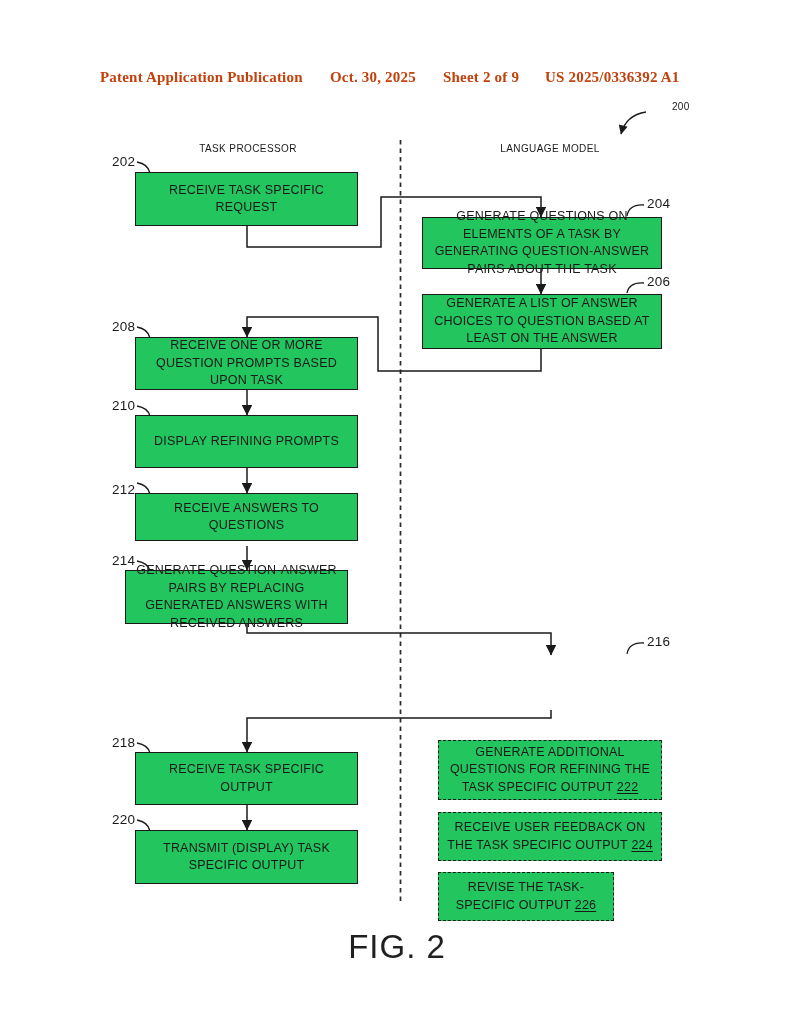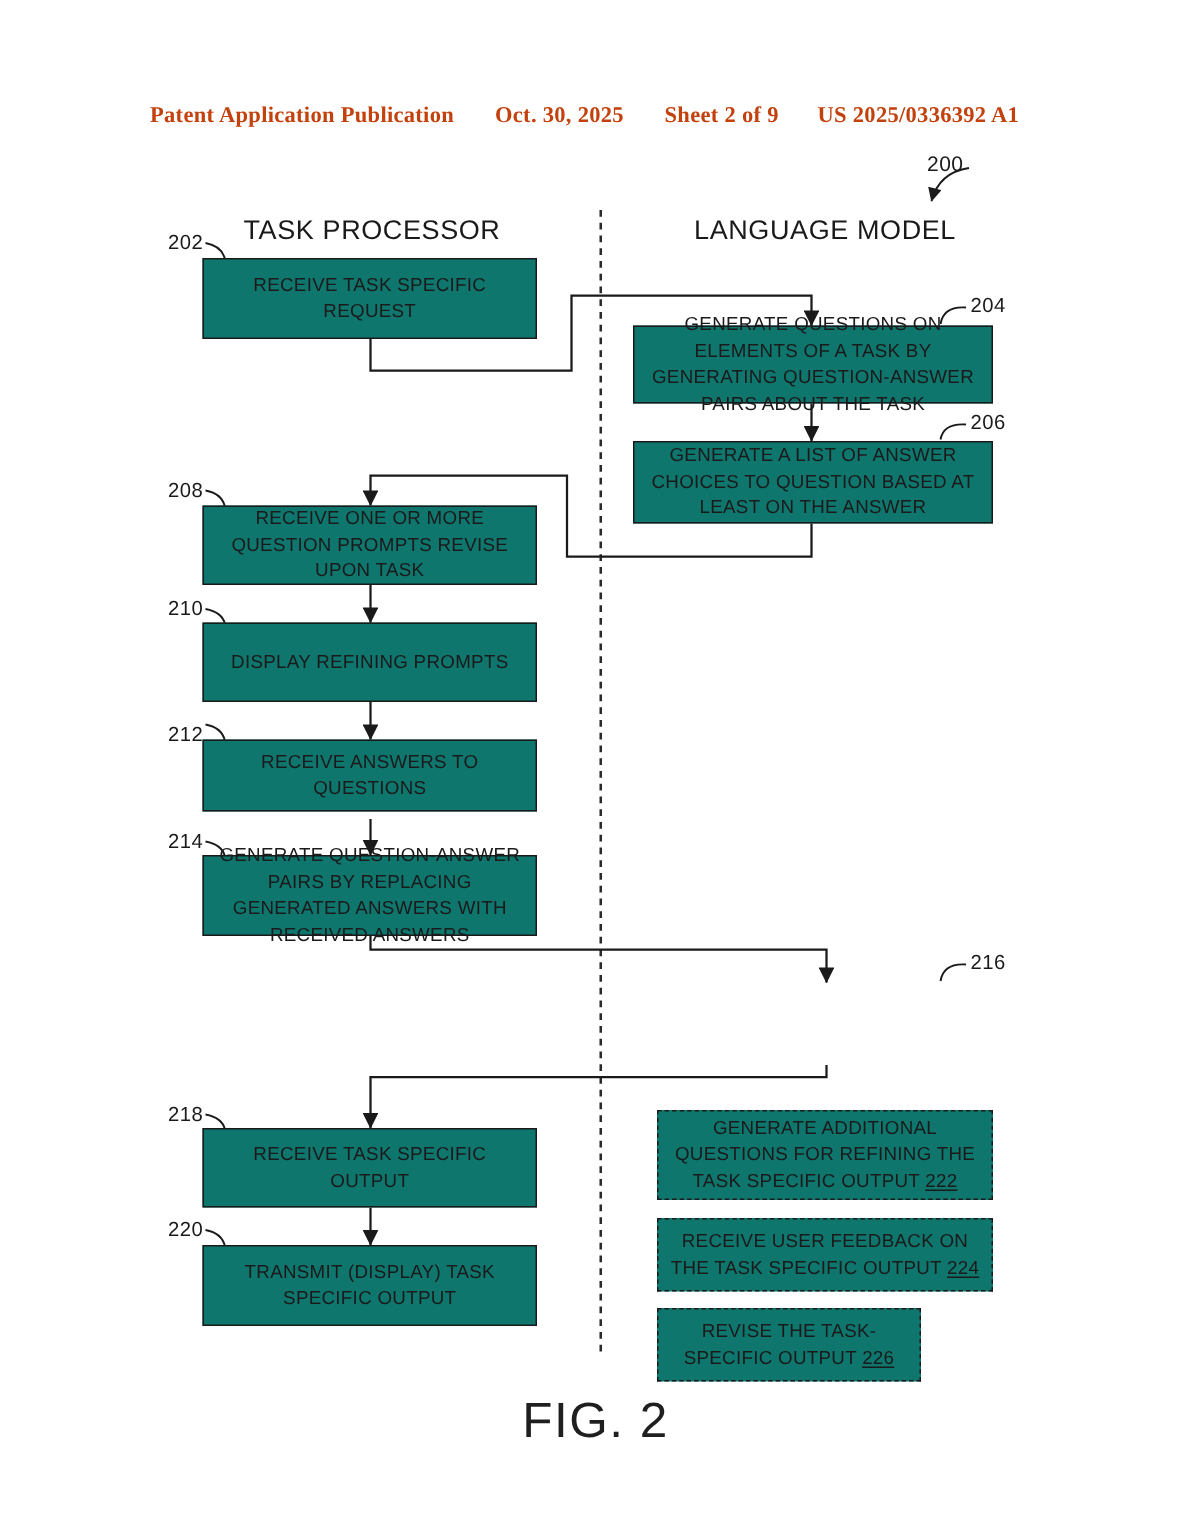--- a/index.html
+++ b/index.html
@@ -16,39 +16,39 @@
     position:absolute;top:69px;
     font-family:"Liberation Serif", serif;
     font-weight:bold;font-size:15px;color:#c2410c;
     white-space:nowrap;letter-spacing:.2px;
   }
   
   svg.wires{position:absolute;left:0;top:0;z-index:1;}
   
   .fbox{
     position:absolute;z-index:2;
-    background:#0f766e;
+    background:#22c55e;
     border:1.5px solid #1a1a1a;
     display:flex;align-items:center;justify-content:center;
     text-align:center;
     font-size:12.5px;line-height:1.4;letter-spacing:.2px;
     padding:3px 7px;box-sizing:border-box;
   }
   .fbox.dashed{border:1.6px dashed #1a1a1a;}
   .iref{text-decoration:underline;text-underline-offset:2px;}
   
   .ref{
     position:absolute;z-index:3;
     font-size:13.5px;letter-spacing:.3px;color:#1a1a1a;
     white-space:nowrap;
   }
   
   .colhdr{
     position:absolute;z-index:2;
-    font-size:18px;letter-spacing:.4px;color:#1a1a1a;
+    font-size:10px;letter-spacing:.4px;color:#1a1a1a;
     text-align:left;white-space:nowrap;transform:translateX(-50%);
   }
   
   .caption{
     position:absolute;left:0;top:928px;width:794px;z-index:2;
     text-align:center;font-size:33px;color:#1f1f1f;letter-spacing:1px;
   }
 </style>
 </head>
 <body>
@@ -99,38 +99,38 @@
       <path d="M137,561 Q148,563 150,571"></path>
       <path d="M137,743 Q148,745 150,753"></path>
       <path d="M137,820 Q148,822 150,831"></path>
 
       <path d="M644,205 Q629,204 627,216"></path>
       <path d="M644,283 Q629,282 627,293"></path>
       <path d="M644,643 Q629,642 627,654"></path>
     </g>
   </svg>
 
-  <span class="ref" style="left:618px;top:101px;font-size:14px">200</span>
+  <span class="ref" style="left:672px;top:101px;font-size:10px">200</span>
 
   <span class="colhdr" style="left:248px;top:143px">TASK PROCESSOR</span>
   <span class="colhdr" style="left:550px;top:143px">LANGUAGE MODEL</span>
 
   <div class="fbox" style="left:135px;top:172px;width:223px;height:54px">
       <span>RECEIVE TASK SPECIFIC REQUEST</span>
     </div>
   <div class="fbox" style="left:135px;top:337px;width:223px;height:53px">
-      <span>RECEIVE ONE OR MORE QUESTION PROMPTS REVISE UPON TASK</span>
+      <span>RECEIVE ONE OR MORE QUESTION PROMPTS BASED UPON TASK</span>
     </div>
   <div class="fbox" style="left:135px;top:415px;width:223px;height:53px">
       <span>DISPLAY REFINING PROMPTS</span>
     </div>
   <div class="fbox" style="left:135px;top:493px;width:223px;height:48px">
       <span>RECEIVE ANSWERS TO QUESTIONS</span>
     </div>
-  <div class="fbox" style="left:135px;top:570px;width:223px;height:54px;padding:2px 3px">
+  <div class="fbox" style="left:125px;top:570px;width:223px;height:54px;padding:2px 3px">
       <span>GENERATE QUESTION-ANSWER PAIRS BY REPLACING GENERATED ANSWERS WITH RECEIVED ANSWERS</span>
     </div>
   <div class="fbox" style="left:135px;top:752px;width:223px;height:53px">
       <span>RECEIVE TASK SPECIFIC OUTPUT</span>
     </div>
   <div class="fbox" style="left:135px;top:830px;width:223px;height:54px">
       <span>TRANSMIT (DISPLAY) TASK SPECIFIC OUTPUT</span>
     </div>
 
   <div class="fbox" style="left:422px;top:217px;width:240px;height:52px;padding:2px 4px">

